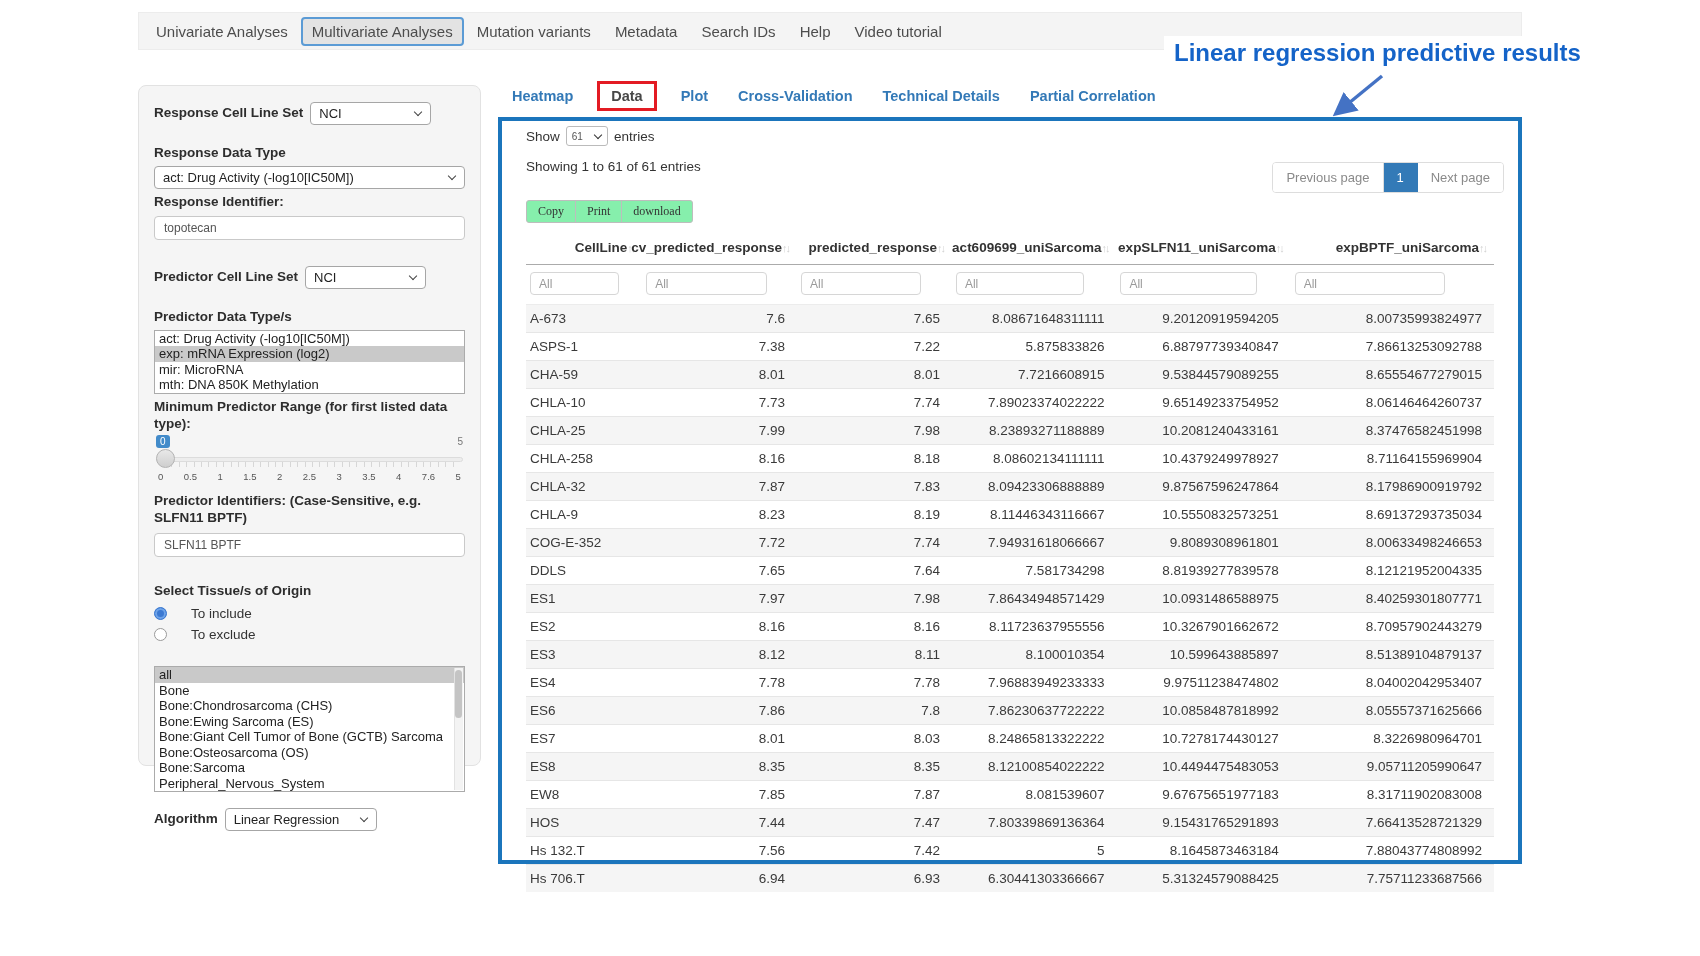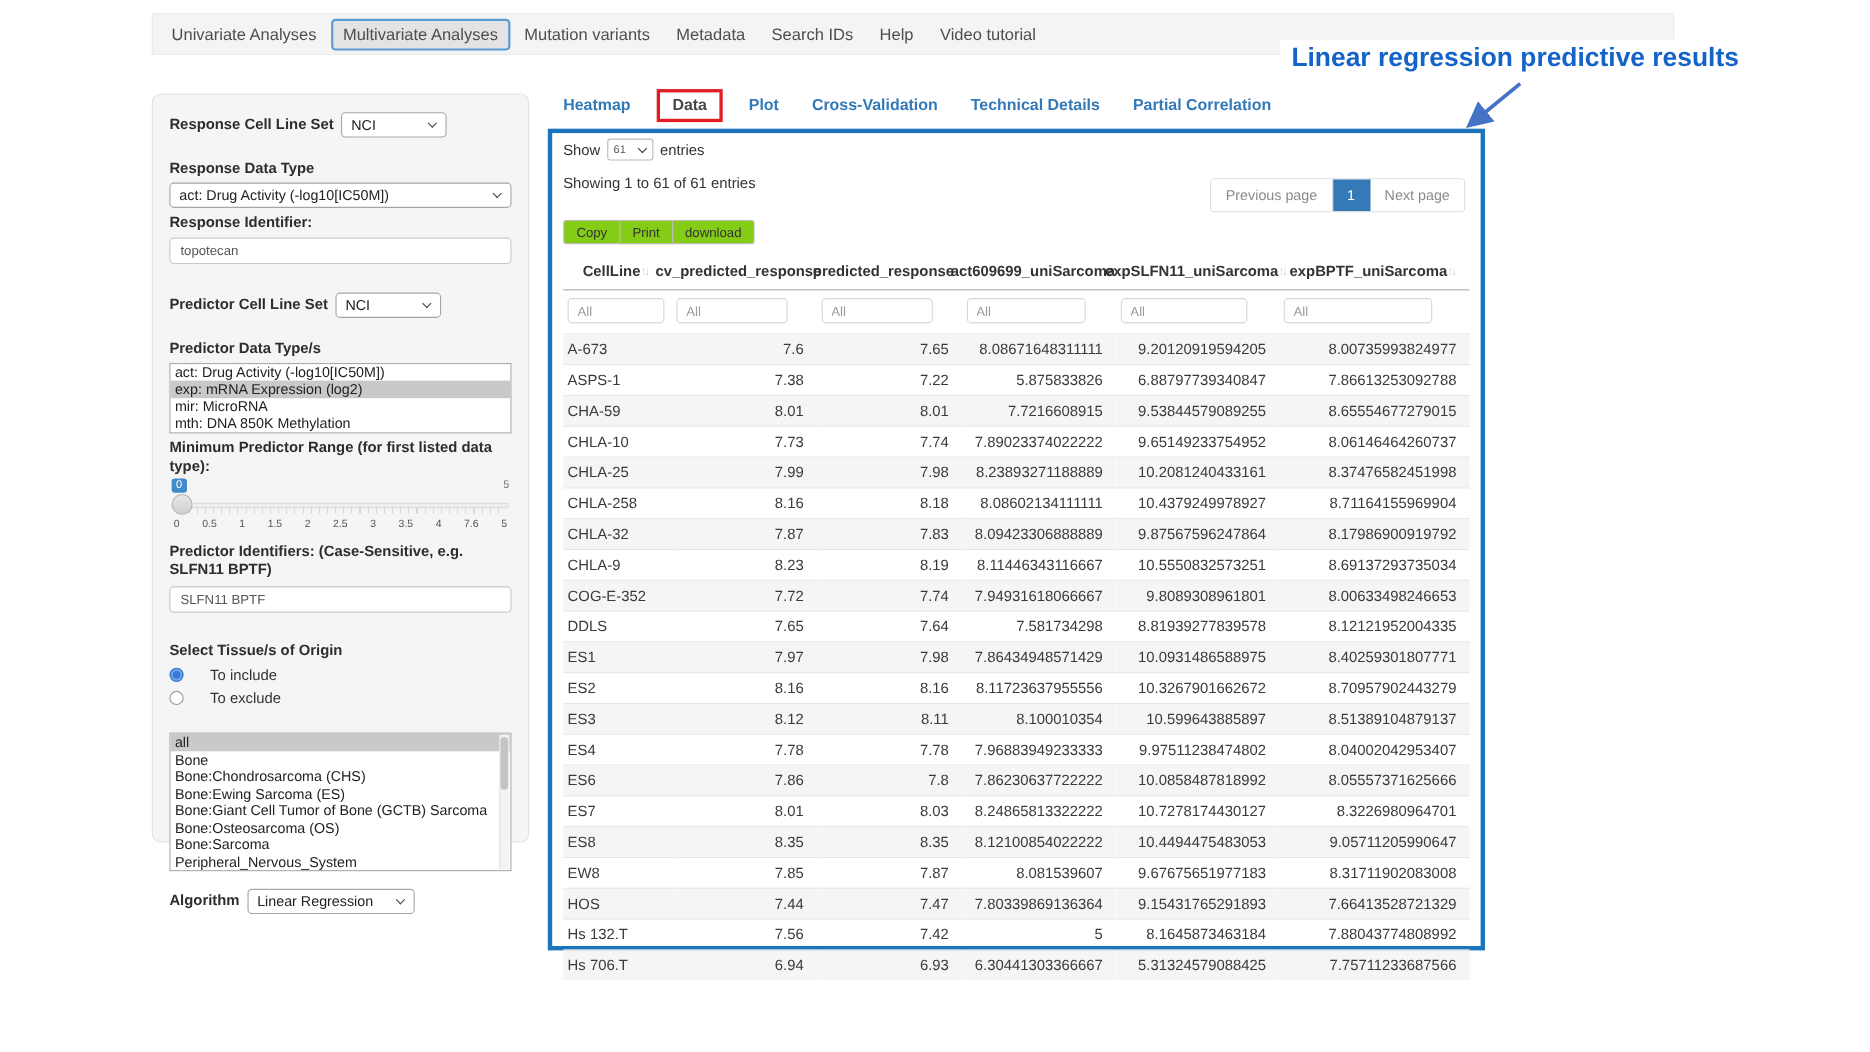--- a/index.html
+++ b/index.html
@@ -37,21 +37,21 @@
   }
   .sb-label { font-weight:bold; color:#2d2d2d; line-height:1.25; }
   .sb-row-inline { display:flex; align-items:center; gap:7px; }
   .selbox {
     display:inline-flex; align-items:center; justify-content:space-between;
     background:#fff; border:1px solid #a6a6a6; border-radius:4px;
     font-size:13px; color:#222; padding:2px 8px; height:23px; cursor:default;
   }
   .chev { width:6px; height:6px; border-right:1.8px solid #444; border-bottom:1.8px solid #444;
     transform:rotate(45deg); margin:-3px 1px 0 10px; flex:0 0 auto; }
-  .selbox.w110 { width:96px; }
+  .selbox.w110 { width:121px; }
   .selbox.full { width:100%; margin:4px 0 5px; }
   .textinput {
     width:100%; background:#fff; border:1px solid #c9c9c9; border-radius:4px;
     font-family:"Liberation Sans",sans-serif; font-size:12px; color:#555;
     padding:5px 9px; height:24px;
   }
   .listbox { background:#fff; border:1px solid #ababab; font-size:13px; color:#222;
     overflow:hidden; position:relative; margin-top:4px; }
   .opt { line-height:15.5px; padding:0 4px; white-space:nowrap; }
   .opt.selected { background:#c9c9c9; }
@@ -79,45 +79,45 @@
 
   
   .tabs { position:absolute; left:512px; top:88px; display:flex; align-items:center; gap:30px;
      font-size:14.5px; }
   .tab { color:#3379b7; white-space:nowrap; cursor:default;font-weight:bold; }
   .tab.active { color:#474747; }
   .tab.redbox { border:3px solid #e31b23; padding:4px 11px; margin:-7px -6px; }
 
   
   .panel {
-    position:absolute; left:498px; top:117px; width:852px; height:747px;
-    border:4px solid #1b75bc; background:#fff; padding:4px 10px; 
+    position:absolute; left:498px; top:117px; width:1024px; height:747px;
+    border:4px solid #1b75bc; background:#fff; padding:4px 24px; 
   }
   .show-row { display:flex; align-items:center; gap:6px; font-size:13.5px; color:#333; margin-top:1px;}
   .show-select { display:inline-flex; align-items:center; background:#fff; border:1px solid #bbb;
      border-radius:3px; height:20px; padding:0 5px; font-size:10px; color:#555; gap:8px;}
   .show-select .chev { border-color:#333; margin-left:4px; }
   .info-text { font-size:13.5px; color:#333; margin-top:13px; }
 
   .pagination { position:absolute; top:41px; right:14px; display:flex;
      border:1px solid #ddd; border-radius:4px; overflow:hidden; font-size:13px; }
   .page-btn { padding:7px 13px; color:#8a8a8a; background:#fff; border-right:1px solid #ddd; white-space:nowrap; }
   .page-btn:last-child { border-right:none; }
   .page-btn.current { background:#337ab7; color:#fff; border-color:#337ab7; }
 
   .export-group { margin:26px 0 10px 0; display:inline-flex; }
-  .export-btn { background:#84cc16; border:1px solid #bdbdbd; color:#333; font-size:12px;
-     padding:3px 11px; margin-left:-1px; border-radius:0; font-family:Liberation Sans, sans-serif;}
+  .export-btn { background:#86efac; border:1px solid #bdbdbd; color:#333; font-size:12px;
+     padding:3px 11px; margin-left:-1px; border-radius:0; font-family:Liberation Serif, serif;}
   .export-btn:first-child { border-radius:3px 0 0 3px; margin-left:0; }
   .export-btn:last-child { border-radius:0 3px 3px 0; }
 
   table.dt { width:100%; border-collapse:collapse; table-layout:fixed; font-size:13.5px; }
   .dt thead th { text-align:left; font-weight:bold; color:#333; padding:7px 6px 9px 4px;
      border-bottom:1px solid #ababab; white-space:nowrap; }
-  .th-inner { display:flex; align-items:center; justify-content:center; }
+  .th-inner { display:flex; align-items:center; justify-content:flex-end; }
   .sort-icons { color:#d2d2d2; font-size:11px; letter-spacing:-2px; padding-right:2px; flex:0 0 auto;}
   .dt .filter-cell { padding:7px 4px 9px 4px; border-bottom:1px solid #ececec; }
   .filter-input { width:82%; min-width:88px; max-width:150px; border:1px solid #d6d6d6; border-radius:4px;
      height:23px; padding:2px 8px; font-size:12px; color:#777; font-family:"Liberation Sans",sans-serif; background:#fff;}
   .filter-input::placeholder { color:#9a9a9a; }
   .dt tbody td { padding:6px 12px 6px 4px; border-top:1px solid #e6e6e6; color:#3a3a3a;
      white-space:nowrap; overflow:hidden; }
   .dt tbody tr:nth-child(odd) { background:#f5f5f5; }
   .dt tbody td.num { text-align:right; }
 </style>

